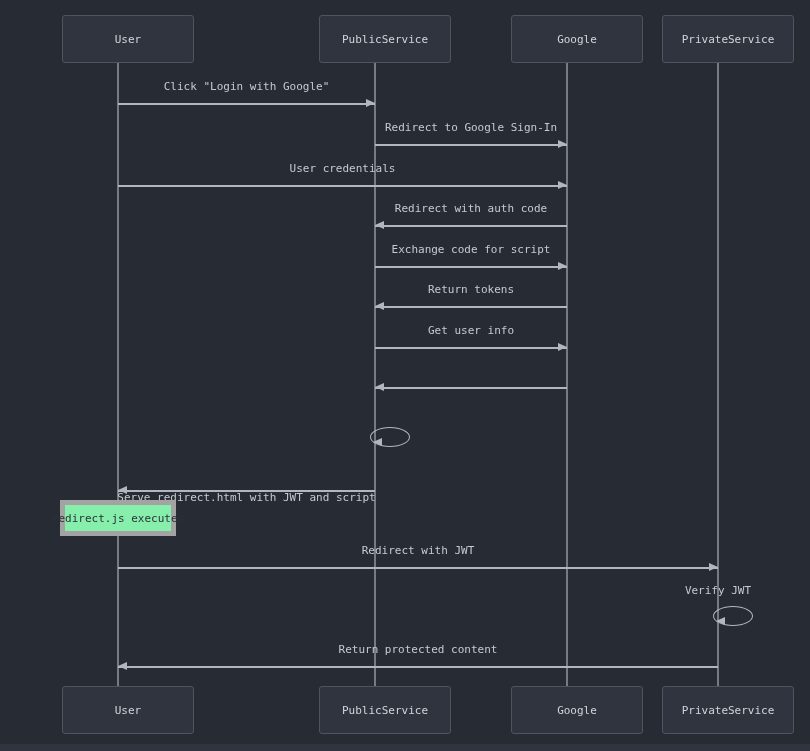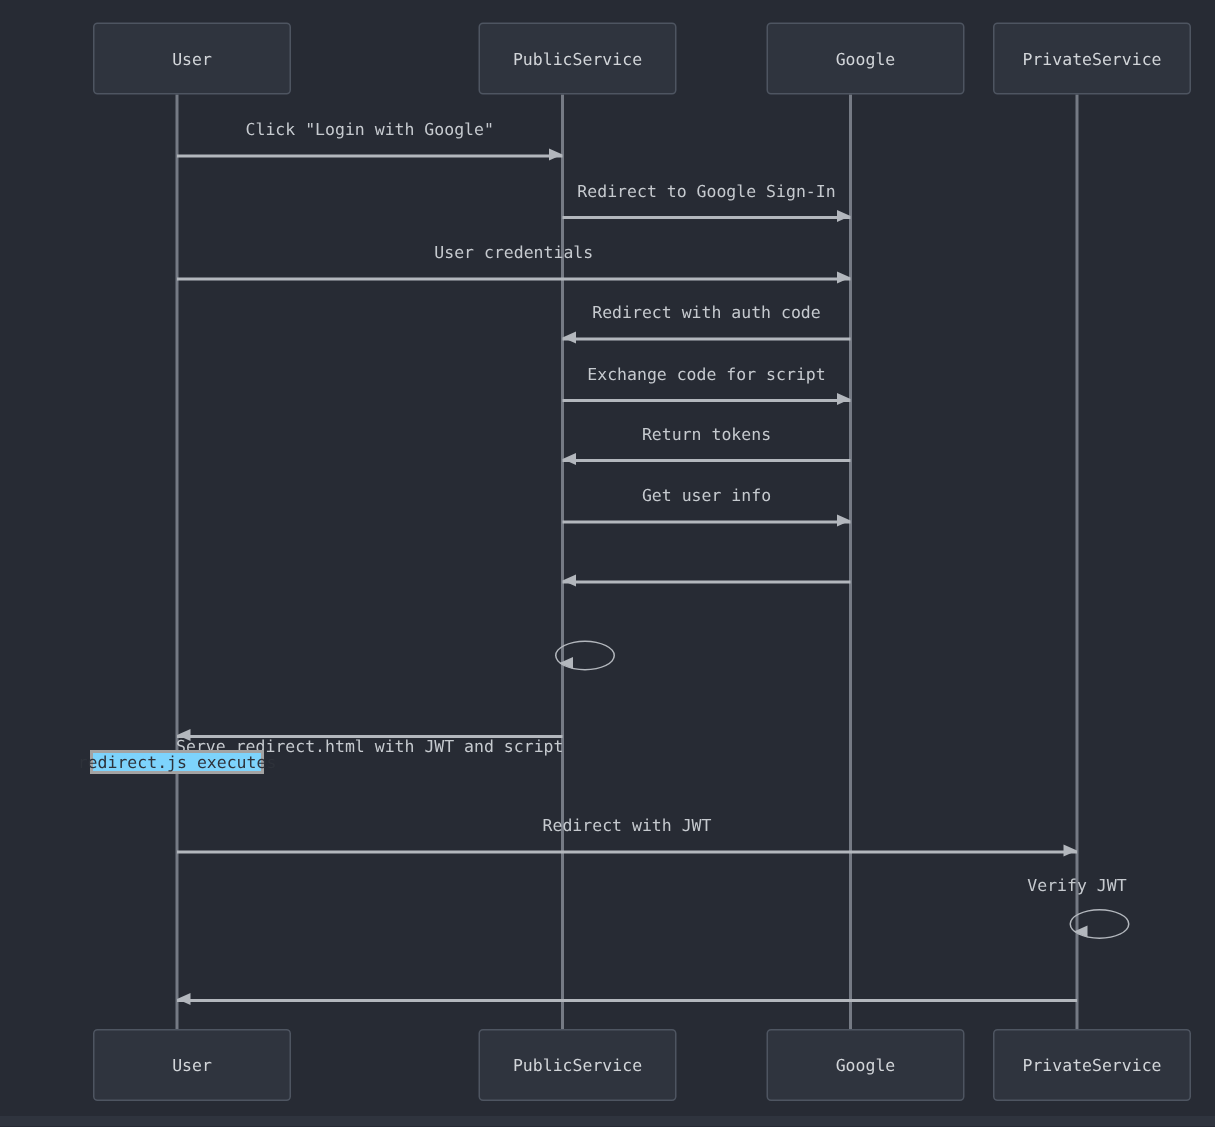--- a/index.html
+++ b/index.html
@@ -23,22 +23,22 @@
   }
   .arrowhead{position:absolute;width:0;height:0;z-index:3;
     border-top:4.5px solid transparent;border-bottom:4.5px solid transparent;}
   .arrowhead.right{border-left:9px solid #b3b7bd;}
   .arrowhead.left{border-right:9px solid #b3b7bd;}
   .loop-ellipse{
     position:absolute;width:40px;height:20px;box-sizing:border-box;
     border:1.5px solid #b3b7bd;border-radius:50%;background:transparent;z-index:2;
   }
   .note-box{
-    position:absolute;width:116px;height:16px;box-sizing:border-box;
-    background:#7dd3fc;border:2px solid #a3a3a3;
+    position:absolute;width:116px;height:36px;box-sizing:border-box;
+    background:#86efac;border:5px solid #a3a3a3;
     display:flex;align-items:center;justify-content:center;
     color:#2e323a;white-space:nowrap;overflow:visible;z-index:6;
   }
   .bottom-strip{position:absolute;left:0;bottom:0;width:100%;height:7px;background:#2f343e;z-index:0;}
 </style>
 </head>
 <body>
 
 <div id="stage">
   <div class="bottom-strip"></div>
@@ -78,19 +78,20 @@
     <div class="msg-line" style="left: 375px; top: 387px; width: 192px;"></div>
     <div class="arrowhead left" style="left: 375px; top: 383.25px;"></div>
     <div class="msg-line" style="left: 118px; top: 490px; width: 257px;"></div>
     <div class="arrowhead left" style="left: 118px; top: 486.25px;"></div>
     <div class="msg-label" style="left: 46.5px; top: 466px; margin-top: 24px;">Serve redirect.html with JWT and script</div>
     <div class="msg-line" style="left: 118px; top: 567px; width: 600px;"></div>
     <div class="arrowhead right" style="left: 709px; top: 563.25px;"></div>
     <div class="msg-label" style="left: 218px; top: 543px;">Redirect with JWT</div>
     <div class="msg-line" style="left: 118px; top: 666px; width: 600px;"></div>
     <div class="arrowhead left" style="left: 118px; top: 662.25px;"></div>
+    <div class="msg-label" style="left: 218px; top: 642px;">Return protected content</div>
     <div class="loop-ellipse" style="left: 370px; top: 427px;"></div>
     <div class="arrowhead left" style="left: 373px; top: 438px;"></div>
     <div class="msg-label" style="left: 518px; top: 583px;">Verify JWT</div>
     <div class="loop-ellipse" style="left: 713px; top: 606px;"></div>
     <div class="arrowhead left" style="left: 716px; top: 617px;"></div>
     <div class="note-box" style="left: 60px; top: 500px;">redirect.js executes</div>
   </div>
 
 </body></html>

